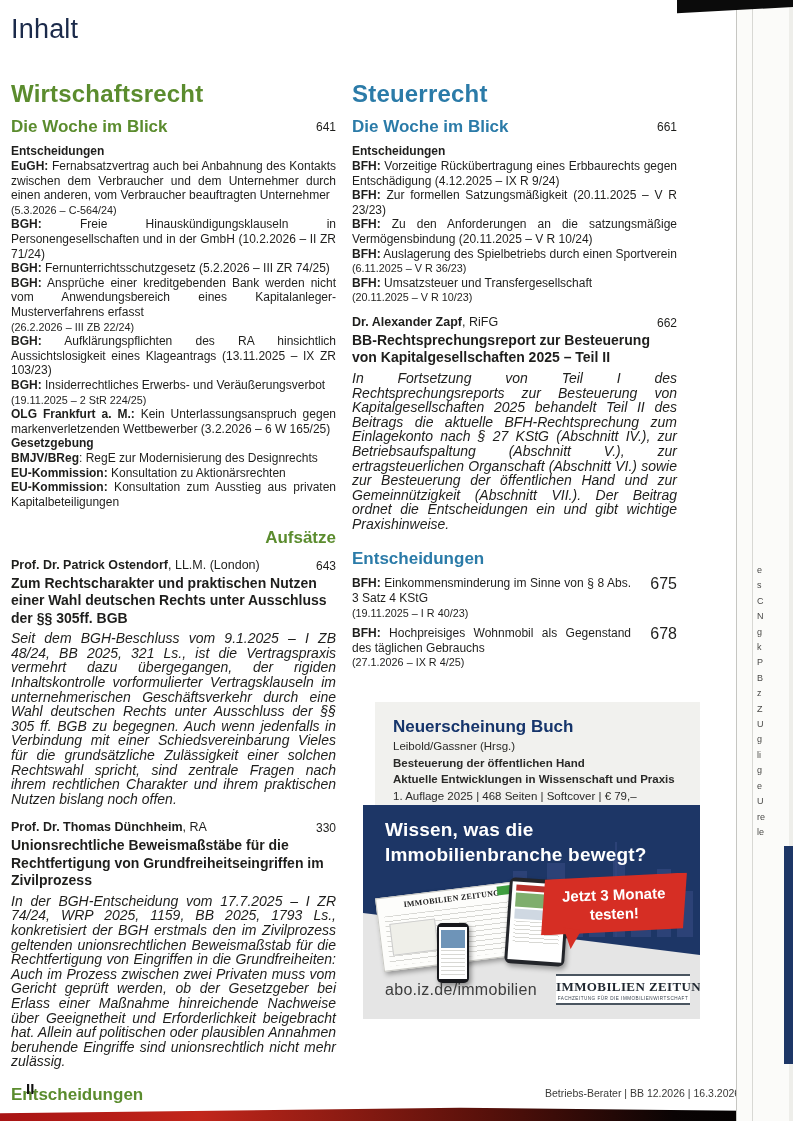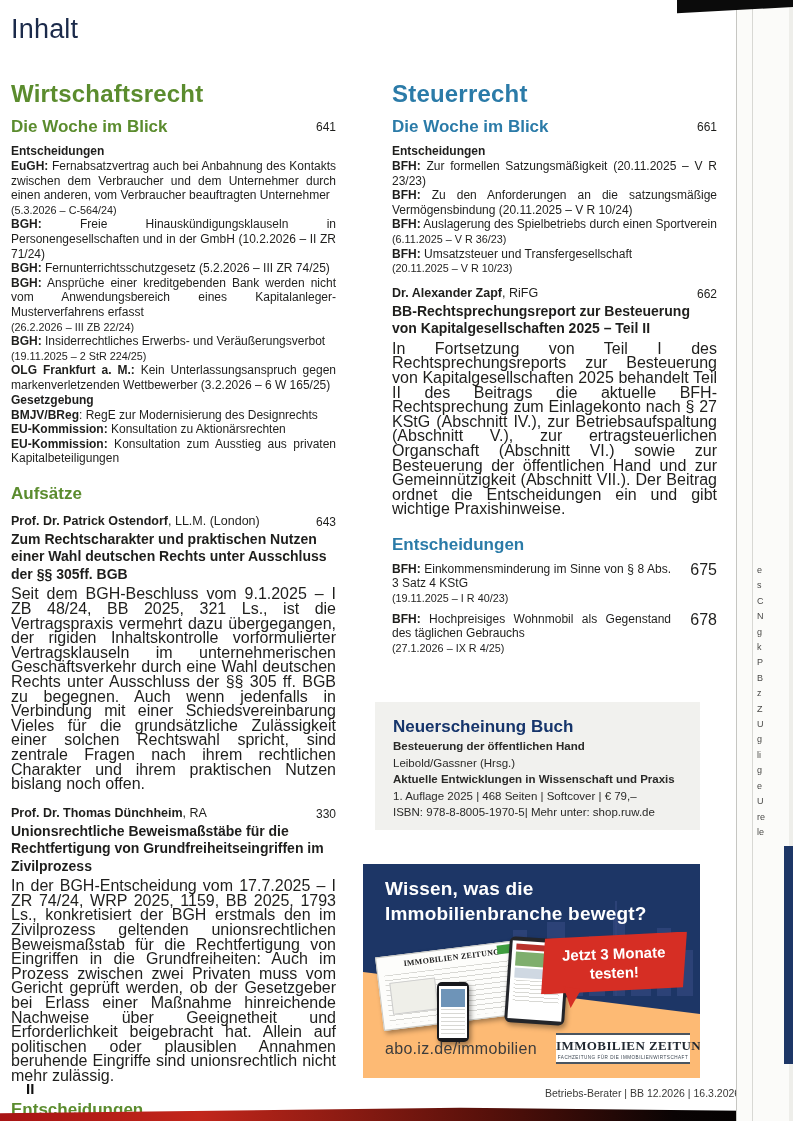--- a/index.html
+++ b/index.html
@@ -1,44 +1,44 @@
 <!DOCTYPE html>
 <html><head>
 <meta charset="utf-8">
 <style>
   html,body{margin:0;padding:0;background:#e8e8e6;}
   .sheet{position:relative;width:793px;height:1121px;background:#ffffff;overflow:hidden;
          font-family:"Liberation Sans",sans-serif;color:#1e1e1c;}
   .page-title{position:absolute;left:11px;top:14px;font-size:27px;color:#1b2a4a;letter-spacing:.2px;}
   .col{position:absolute;top:80px;width:325px;}
   .col-left{left:11px;}
-  .col-right{left:392px;}
+  .col-right{left:352px;}
   h1.sec{font-size:24px;font-weight:bold;margin:0 0 9px 0;letter-spacing:.2px;}
   .green{color:#5b8c2e;} .blue{color:#2b7ba8;}
   h2.sub{font-size:17px;font-weight:bold;margin:13px 0 7px 0;position:relative;}
   h2.sub .pnum{position:absolute;right:0;top:3px;font-size:12px;font-weight:normal;color:#1e1e1c;}
   .lbl{font-size:12px;font-weight:bold;margin:6px 0 0 0;line-height:15px;}
   .entry{position:relative;font-size:12px;line-height:14.6px;text-align:justify;}
   .entry.haspage{padding-right:46px;margin-bottom:6px;}
   .entry .pnum{position:absolute;right:0;top:1px;font-size:16px;}
   .sb{font-weight:bold;} .sn{} .sr{font-size:10.8px;}
   .art{margin:9px 0 13px 0;}
   .auth{position:relative;font-size:12.5px;padding-right:46px;line-height:16px;}
   .auth .name{font-weight:bold;}
   .auth .pnum{position:absolute;right:0;top:1px;font-size:12px;font-weight:normal;}
   .atitle{font-size:14px;font-weight:bold;line-height:17.5px;margin:2px 0 4px 0;}
-  .abs{font-size:16px;line-height:14.6px;text-align:justify;}
+  .abs{font-size:14px;line-height:14.6px;text-align:justify;font-style:italic;}
   
   .bookbox{position:absolute;left:375px;top:702px;width:325px;height:128px;background:#f1f1ee;
            box-sizing:border-box;padding:15px 18px;}
   .bb-title{font-size:17px;font-weight:bold;color:#16356b;margin:0 0 1px 0;}
   .bb-line{font-size:11.5px;line-height:16.5px;color:#2a2a28;}
   .bb-line.b{font-weight:bold;}
   
-  .ad{position:absolute;left:363px;top:864px;width:337px;height:214px;background:#fdba74;overflow:hidden;}
+  .ad{position:absolute;left:363px;top:805px;width:337px;height:214px;background:#e5e5e5;overflow:hidden;}
   .ad-blue{position:absolute;left:0;top:0;width:100%;height:150px;background:#1d3666;
            clip-path:polygon(0 0,100% 0,100% 100%,0 72%);}
   .skyline{position:absolute;bottom:18px;left:0;width:100%;height:80px;}
   .bld{position:absolute;bottom:0;background:#31477e;opacity:.75;}
   .ad-headline{position:absolute;left:22px;top:12px;font-size:19px;font-weight:bold;color:#ffffff;
                line-height:25px;white-space:pre-line;letter-spacing:.2px;}
   .bubble{position:absolute;right:12px;top:70px;width:148px;height:58px;background:#d62e24;
           transform:rotate(-2deg);display:flex;align-items:center;justify-content:center;
           clip-path:polygon(4% 4%,100% 0,96% 96%,0 100%);}
   .bubble-inner{font-size:15px;font-weight:bold;color:#ffffff;text-align:center;line-height:19px;white-space:pre-line;}
@@ -99,31 +99,32 @@
     <h2 class="sub green" style="margin-top:0;">
       <span>Die Woche im Blick</span>
       <span class="pnum">641</span>
     </h2>
     <div class="lbl">Entscheidungen</div>
     <div>
         <div class="entry"><span class="sb">EuGH:</span><span class="sn"> Fernabsatzvertrag auch bei Anbahnung des Kontakts zwischen dem Verbraucher und dem Unternehmer durch einen anderen, vom Verbraucher beauftragten Unternehmer</span><br><span class="sr">(5.3.2026 – C-564/24)</span></div>
         <div class="entry"><span class="sb">BGH:</span><span class="sn"> Freie Hinauskündigungsklauseln in Personengesellschaften und in der GmbH (10.2.2026 – II ZR 71/24)</span></div>
         <div class="entry"><span class="sb">BGH:</span><span class="sn"> Fernunterrichtsschutzgesetz (5.2.2026 – III ZR 74/25)</span></div>
         <div class="entry"><span class="sb">BGH:</span><span class="sn"> Ansprüche einer kreditgebenden Bank werden nicht vom Anwendungsbereich eines Kapitalanleger-Musterverfahrens erfasst</span><br><span class="sr">(26.2.2026 – III ZB 22/24)</span></div>
+        <div class="entry"><span class="sb">BGH:</span><span class="sn"> Aufklärungspflichten des RA hinsichtlich Aussichtslosigkeit eines Klageantrags (13.11.2025 – IX ZR 103/23)</span></div>
         <div class="entry"><span class="sb">BGH:</span><span class="sn"> Insiderrechtliches Erwerbs- und Veräußerungsverbot</span><br><span class="sr">(19.11.2025 – 2 StR 224/25)</span></div>
         <div class="entry"><span class="sb">OLG Frankfurt a. M.:</span><span class="sn"> Kein Unterlassungsanspruch gegen markenverletzenden Wettbewerber (3.2.2026 – 6 W 165/25)</span></div>
       </div>
     <div class="lbl" style="margin-top:0;">Gesetzgebung</div>
     <div>
         <div class="entry"><span class="sb">BMJV/BReg</span><span class="sn">: RegE zur Modernisierung des Designrechts</span></div>
         <div class="entry"><span class="sb">EU-Kommission:</span><span class="sn"> Konsultation zu Aktionärsrechten</span></div>
         <div class="entry"><span class="sb">EU-Kommission:</span><span class="sn"> Konsultation zum Ausstieg aus privaten Kapitalbeteiligungen</span></div>
       </div>
 
-    <h2 class="sub green" style="margin-top:18px;">Aufsätze</h2>
+    <h2 class="sub green" style="margin-top:18px;text-align:right;">Aufsätze</h2>
 
     <div class="art">
       <div class="auth">
         <span class="name">Prof. Dr. Patrick Ostendorf</span><span>, LL.M. (London)</span>
         <span class="pnum">643</span>
       </div>
       <div class="atitle">Zum Rechtscharakter und praktischen Nutzen einer Wahl deutschen Rechts unter Ausschluss der §§ 305ff. BGB</div>
       <div class="abs">Seit dem BGH-Beschluss vom 9.1.2025 – I ZB 48/24, BB 2025, 321 Ls., ist die Vertragspraxis vermehrt dazu übergegangen, der rigiden Inhaltskontrolle vorformulierter Vertragsklauseln im unternehmerischen Geschäftsverkehr durch eine Wahl deutschen Rechts unter Ausschluss der §§ 305 ff. BGB zu begegnen. Auch wenn jedenfalls in Verbindung mit einer Schiedsvereinbarung Vieles für die grundsätzliche Zulässigkeit einer solchen Rechtswahl spricht, sind zentrale Fragen nach ihrem rechtlichen Charakter und ihrem praktischen Nutzen bislang noch offen.</div>
     </div>
 
@@ -143,20 +144,21 @@
   </div>
 
   <div class="col col-right">
     <h1 class="sec blue">Steuerrecht</h1>
     <h2 class="sub blue" style="margin-top:0;">
       <span>Die Woche im Blick</span>
       <span class="pnum">661</span>
     </h2>
     <div class="lbl">Entscheidungen</div>
     <div>
+        <div class="entry"><span class="sb">BFH:</span><span class="sn"> Vorzeitige Rückübertragung eines Erbbaurechts gegen Entschädigung (4.12.2025 – IX R 9/24)</span></div>
         <div class="entry"><span class="sb">BFH:</span><span class="sn"> Zur formellen Satzungsmäßigkeit (20.11.2025 – V R 23/23)</span></div>
         <div class="entry"><span class="sb">BFH:</span><span class="sn"> Zu den Anforderungen an die satzungsmäßige Vermögensbindung (20.11.2025 – V R 10/24)</span></div>
         <div class="entry"><span class="sb">BFH:</span><span class="sn"> Auslagerung des Spielbetriebs durch einen Sportverein</span><br><span class="sr">(6.11.2025 – V R 36/23)</span></div>
         <div class="entry"><span class="sb">BFH:</span><span class="sn"> Umsatzsteuer und Transfergesellschaft</span><br><span class="sr">(20.11.2025 – V R 10/23)</span></div>
       </div>
 
 
     <div class="art">
       <div class="auth">
         <span class="name">Dr. Alexander Zapf</span><span>, RiFG</span>
@@ -168,22 +170,22 @@
 
     <h2 class="sub blue" style="margin-top:18px;">Entscheidungen</h2>
     <div>
         <div class="entry haspage"><span class="pnum">675</span><span class="sb">BFH:</span><span class="sn"> Einkommensminderung im Sinne von § 8 Abs. 3 Satz 4 KStG</span><br><span class="sr">(19.11.2025 – I R 40/23)</span></div>
         <div class="entry haspage"><span class="pnum">678</span><span class="sb">BFH:</span><span class="sn"> Hochpreisiges Wohnmobil als Gegenstand des täglichen Gebrauchs</span><br><span class="sr">(27.1.2026 – IX R 4/25)</span></div>
       </div>
   </div>
 
   <div class="bookbox">
     <div class="bb-title">Neuerscheinung Buch</div>
+    <div class="bb-line">Leibold/Gassner (Hrsg.)</div>
     <div class="bb-line b">Besteuerung der öffentlichen Hand</div>
-    <div class="bb-line">Leibold/Gassner (Hrsg.)</div>
     <div class="bb-line b">Aktuelle Entwicklungen in Wissenschaft und Praxis</div>
     <div class="bb-line">1. Auflage 2025 | 468 Seiten | Softcover | € 79,–</div>
     <div class="bb-line">ISBN: 978-8-8005-1970-5| Mehr unter: shop.ruw.de</div>
   </div>
 
   <div class="ad">
     <div class="ad-blue">
       <div class="skyline">
         <div class="bld" style="left:150px;width:14px;height:66px;"></div>
         <div class="bld" style="left:168px;width:10px;height:50px;"></div>

